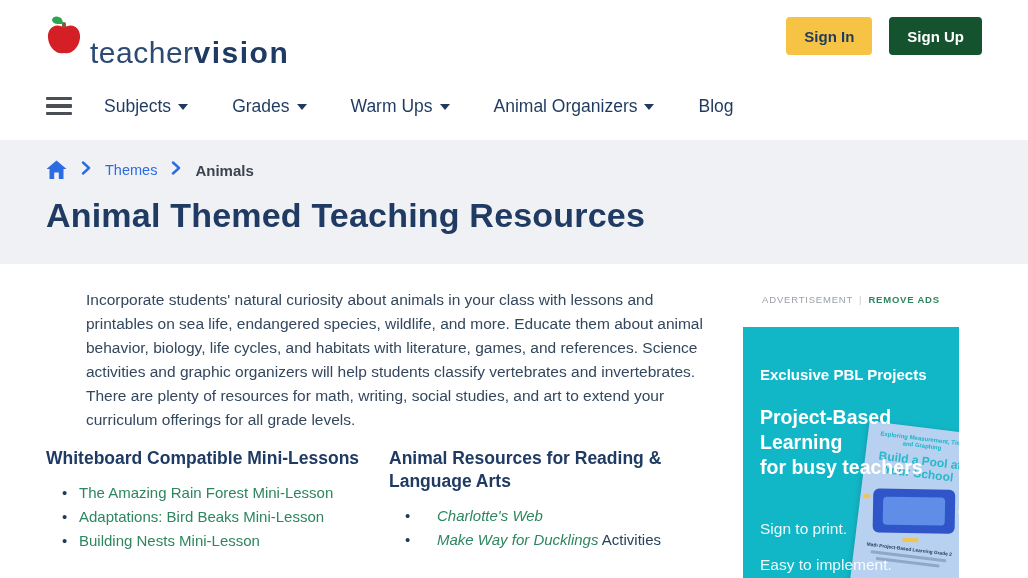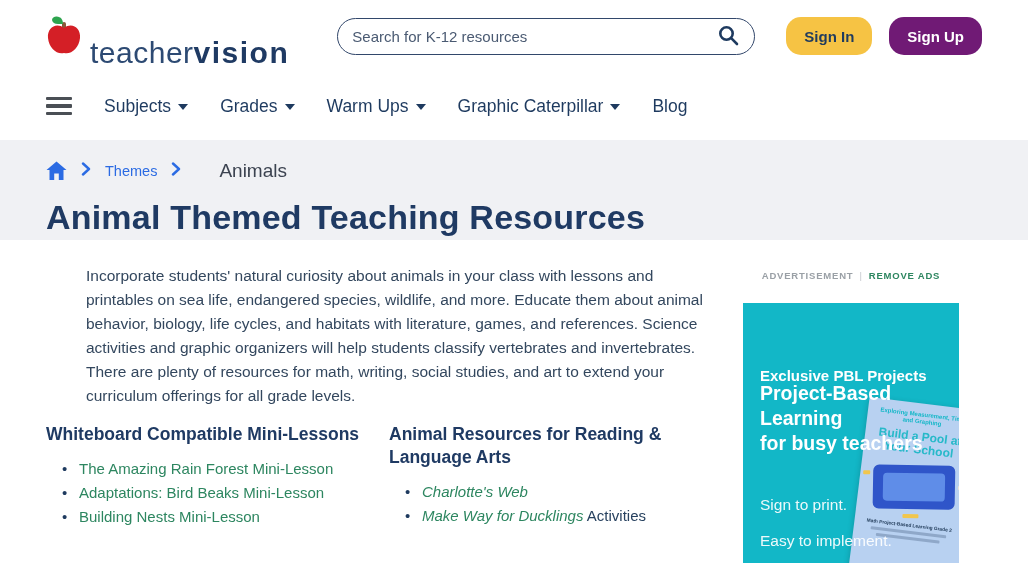--- a/index.html
+++ b/index.html
@@ -13,67 +13,67 @@
   .logo-apple { width:36px; height:40px; position:relative; flex:0 0 auto; }
   .logo-word { font-size:30px; letter-spacing:0.5px; color:#2d4a73;margin-top:34px; }
   .logo-word b { color:#1f3a63; font-weight:800; letter-spacing:1.5px; }
   .search-wrap { margin-left:48px; width:418px; height:37px; border:1.5px solid #32476b;
     border-radius:19px; display:flex; align-items:center; padding:0 14px; background:#fff; }
   .search-input { border:none; outline:none; flex:1; font-size:15px; color:#333;
     font-family:"Liberation Sans",sans-serif; background:transparent; }
   .search-input::placeholder { color:#4a5a72; opacity:1; }
   .search-btn { background:none; border:none; cursor:pointer; display:flex; padding:0; }
   .auth { margin-left:auto; display:flex; gap:17px; }
-  .btn { border:none; border-radius:15px; height:38px; padding:0 18px; font-size:15px;
+  .btn { border:none; border-radius:4px; height:38px; padding:0 18px; font-size:15px;
     font-weight:700; cursor:pointer; font-family:"Liberation Sans",sans-serif; }
   .btn-signin { background:#f6c344; color:#1f3b5e; }
-  .btn-signup { background:#701a75; color:#fff; }
+  .btn-signup { background:#14532d; color:#fff; }
 
   
   .nav { height:68px; display:flex; align-items:center; padding:0 46px; background:#fff; }
   .hamburger { width:26px; height:18px; display:flex; flex-direction:column;
     justify-content:space-between; cursor:pointer; margin-right:32px; }
   .hamburger span { display:block; height:3.2px; background:#4a4f55; border-radius:1px; }
-  .nav-items { display:flex; align-items:center; gap:32px; }
+  .nav-items { display:flex; align-items:center; gap:44px; }
   .nav-item { display:flex; align-items:center; gap:7px; color:#1e3a5f; font-size:17.5px;
     cursor:pointer; text-decoration:none; }
   .caret { width:0; height:0; border-left:5px solid transparent; border-right:5px solid transparent;
     border-top:6px solid #1e3a5f; margin-top:2px; }
 
   
-  .hero { background:#f0f1f4; height:100px; padding:20px 46px 0 46px; }
+  .hero { background:#f0f1f4; height:124px; padding:20px 46px 0 46px; }
   .breadcrumb { display:flex; align-items:center; gap:14px; }
   .crumb-link { color:#2b6be3; font-size:14.5px; text-decoration:none; cursor:pointer; }
-  .crumb-current { color:#3c4350; font-size:19px; font-weight:400;margin-left:24px; }
+  .crumb-current { color:#3c4350; font-size:15px; font-weight:700; }
   .page-title { margin-top:16px; font-size:34px; font-weight:800; color:#1f3a63; letter-spacing:0.2px; }
 
   
   .content { display:flex; padding:24px 46px 0 46px; background:#fff; }
   .main-col { width:664px; }
   .intro { font-size:15.5px; line-height:24px; color:#33475e;margin-left:40px; }
   .cols { display:flex; margin-top:15px; }
   .col-left { width:343px; }
   .col-right { width:321px; }
   .sec-head { font-size:17.5px; font-weight:800; color:#1f3a63; line-height:23px; }
   .col-right .sec-head { width:285px; }
   .link-list { list-style:none; margin-top:15px; }
   .link-list li { position:relative; padding-left:33px; margin-bottom:9px; font-size:15px; line-height:15px; }
   .link-list li::before { content:"•"; position:absolute; left:16px; top:0; color:#1e3a5f; font-size:15px; }
   .res-link { color:#2d8660; text-decoration:none; cursor:pointer; }
-  .res-link .ital { font-style:italic; }
+  .res-link .ital { font-style:italic;margin-left:15px; }
   .res-link .plain { color:#27415f; font-style:normal; }
 
   
   .sidebar { width:272px; margin-left:10px; display:flex; flex-direction:column; align-items:center; }
   .ad-label-row { font-size:9.5px; letter-spacing:0.8px; margin-top:6px; display:flex; gap:6px; align-items:center; }
-  .ad-label { color:#9aa0a6; font-weight:700; }
+  .ad-label { color:#9aa0a6; font-weight:400; }
   .ad-sep { color:#c5c9ce; }
   .remove-ads { color:#2d8660; font-weight:700; cursor:pointer; text-decoration:none; letter-spacing:0.8px; }
   .ad-box { width:216px; height:260px; background:#12b7c7; margin-top:22px; position:relative; overflow:hidden; }
-  .ad-eyebrow { position:absolute; left:17px; top:64px; color:#fff; font-weight:800; font-size:15px; z-index:3; }
+  .ad-eyebrow { position:absolute; left:17px; top:39px; color:#fff; font-weight:800; font-size:15px; z-index:3; }
   .ad-headline { position:absolute; left:17px; top:78px; color:#fff; font-weight:800; font-size:19.5px;
     line-height:25px; z-index:3; }
   .ad-line { position:absolute; left:17px; color:#ffffff; opacity:0.92; font-size:15.5px; z-index:3; }
   .ad-line1 { top:193px; }
   .ad-line2 { top:229px; }
   .ad-page-white { position:absolute; right:-14px; top:118px; width:46px; height:160px; background:#f6f4f0;
     transform:rotate(7deg); z-index:1; box-shadow:0 0 4px rgba(0,0,0,0.15); }
   .ad-card { position:absolute; right:-8px; top:100px; width:110px; height:200px; background:#b8d1f1;
     transform:rotate(7deg); z-index:2; box-shadow:0 2px 6px rgba(0,0,0,0.2); padding:8px 7px; }
   .card-kicker { color:#12b7c7; font-weight:700; font-size:6px; line-height:7px; text-align:center; }
@@ -94,31 +94,20 @@
     <div class="logo">
       <span class="logo-apple">
         <svg width="36" height="40" viewBox="0 0 36 40">
           <rect x="16" y="6" width="4" height="8" rx="2" fill="#8a5a3b"></rect>
           <path d="M14 8 C7 8 6 1 12 0.5 C17 0.2 19 4 19 8 Z" fill="#2ea44f" transform="translate(-2,0)"></path>
           <path d="M18 12 C10 6 1 12 2 22 C3 32 11 39 18 37 C25 39 33 32 34 22 C35 12 26 6 18 12 Z" fill="#d41f26"></path>
         </svg>
       </span>
       <span class="logo-word"><span>teacher</span><b>vision</b></span>
     </div>
-    <div class="search-wrap">
-      <input class="search-input" type="text" placeholder="Search for K-12 resources" style="">
-      <button class="search-btn">
-        <span>
-          <svg width="24" height="24" viewBox="0 0 24 24" fill="none" stroke="#1e3a5f" stroke-width="2.6">
-            <circle cx="10.5" cy="10.5" r="6.2"></circle>
-            <line x1="15.2" y1="15.2" x2="21" y2="21" stroke-linecap="round"></line>
-          </svg>
-        </span>
-      </button>
-    </div>
     <div class="auth">
       <button class="btn btn-signin">Sign In</button>
       <button class="btn btn-signup">Sign Up</button>
     </div>
   </div>
 
   <div class="nav">
     <div class="hamburger">
       <span></span>
         <span></span>
@@ -131,21 +120,21 @@
       </a>
       <a class="nav-item">
         <span>Grades</span>
         <span class="caret"></span>
       </a>
       <a class="nav-item">
         <span>Warm Ups</span>
         <span class="caret"></span>
       </a>
       <a class="nav-item">
-        <span>Graphic Caterpillar</span>
+        <span>Animal Organizers</span>
         <span class="caret"></span>
       </a>
       <a class="nav-item">
         <span>Blog</span>
       </a>
     </div>
   </div>
 
   <div class="hero">
     <div class="breadcrumb">

